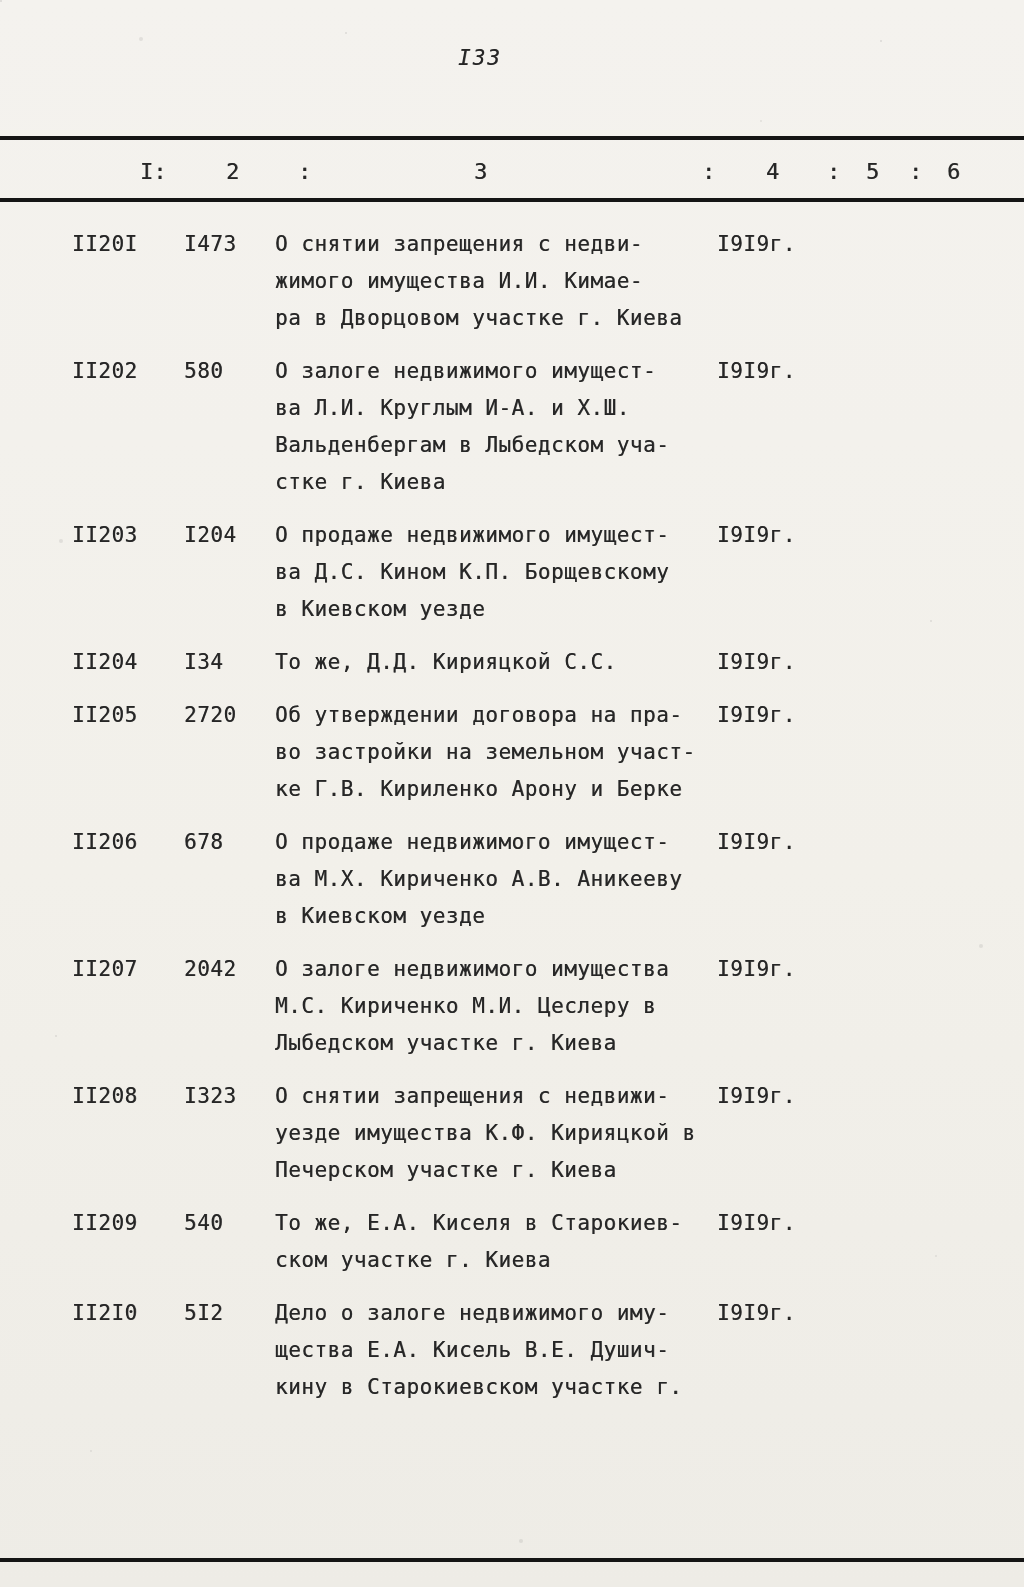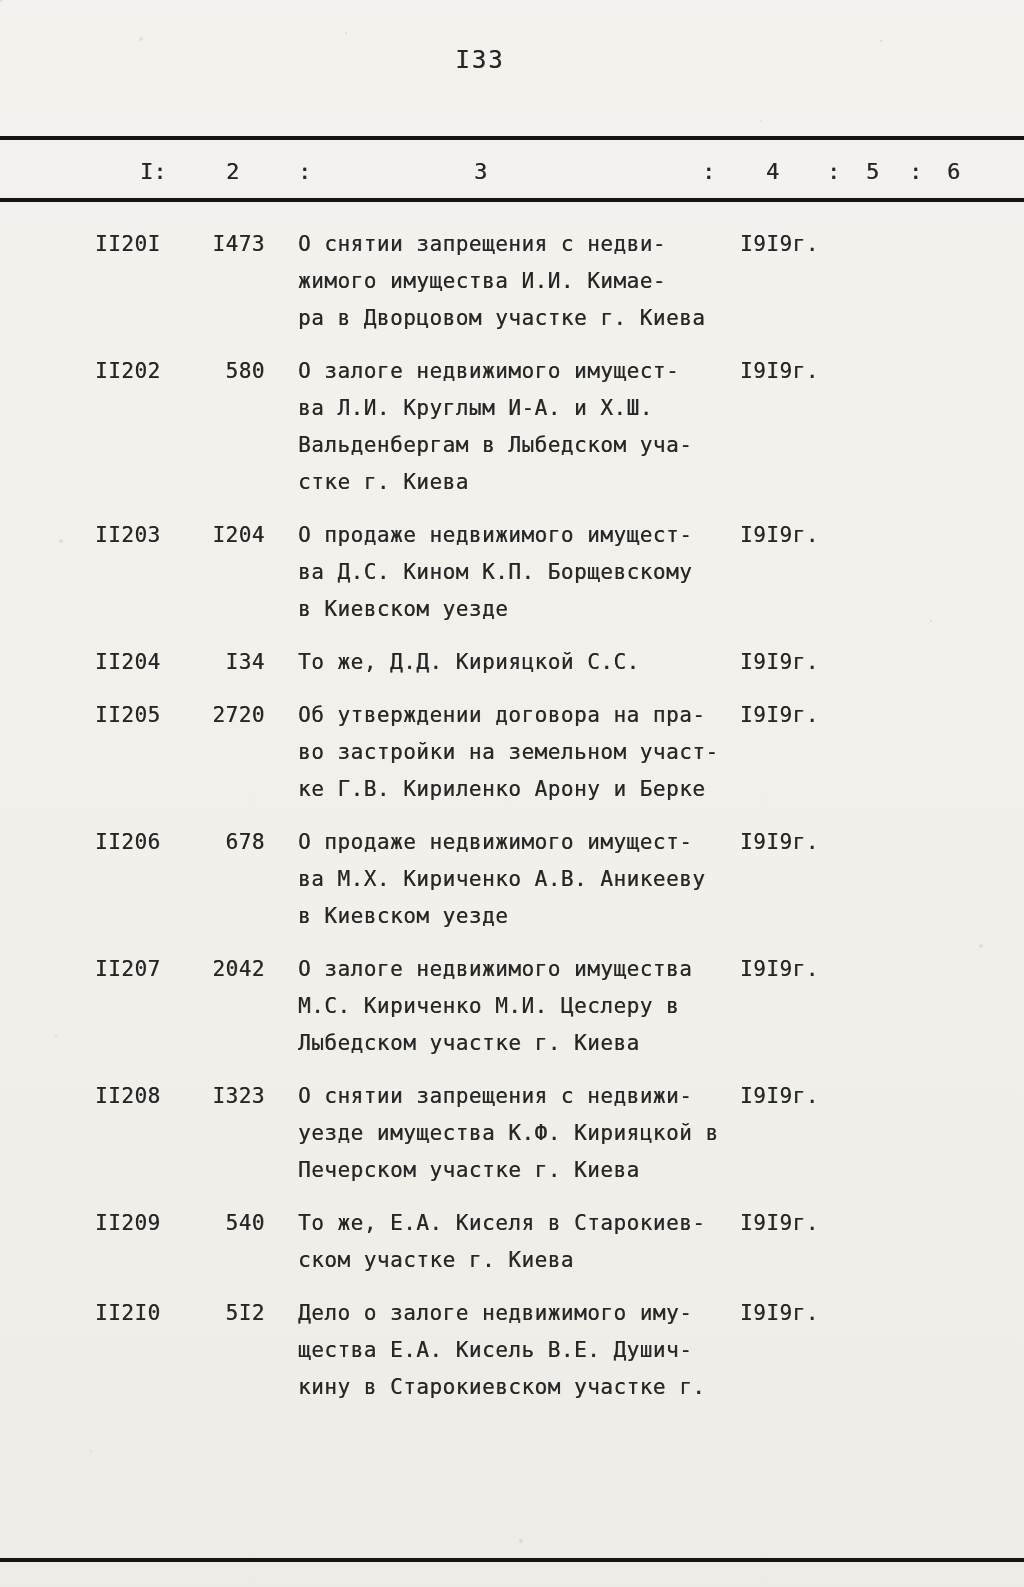--- a/index.html
+++ b/index.html
@@ -41,22 +41,23 @@
       935px 1255px 0 0 rgba(90,90,90,0.12),
       520px 1540px 0 1px rgba(90,90,90,0.12),
       90px 1450px 0 0 rgba(90,90,90,0.13);
   }
   .page-number {
     position: absolute;
     top: 46px;
     left: 0;
     width: 960px;
     text-align: center;
-    font-size: 24px;
+    font-size: 21px;
     letter-spacing: 2px;
+    font-style: italic;
   }
   .rule {
     position: absolute;
     left: 0;
     right: 0;
     height: 4px;
     background: #151515;
   }
   .rule-top { top: 136px; }
   .rule-header { top: 198px; }
@@ -86,28 +87,28 @@
   .h9 { left: 947px; }
   .entries {
     position: absolute;
     top: 226px;
     left: 0;
     right: 0;
   }
   .entry {
     display: grid;
     grid-template-columns: 112px 58px 33px 432px auto;
-    padding-left: 95px;
+    padding-left: 72px;
     margin-bottom: 16px;
     font-size: 21px;
     line-height: 37px;
     letter-spacing: 0.5px;
   }
   .col-record { grid-column: 1; align-self: start; }
-  .col-file   { grid-column: 2; text-align: right; align-self: start; }
+  .col-file   { grid-column: 2; text-align: left; align-self: start; }
   .col-desc   { grid-column: 4; }
   .col-year   { grid-column: 5; padding-left: 10px; white-space: nowrap; align-self: start; }
 </style>
 </head>
 <body>
 
 <div class="page">
   <div class="specks"></div>
 
   <div class="page-number">I33</div>

